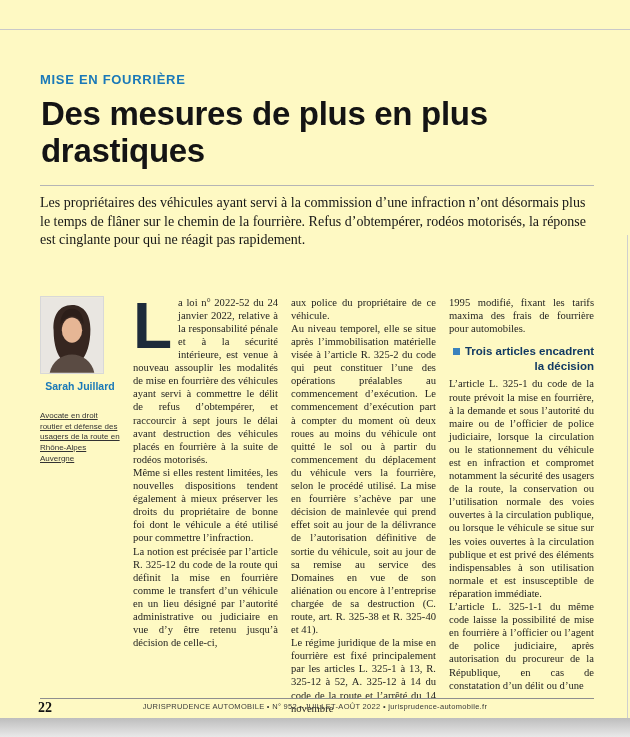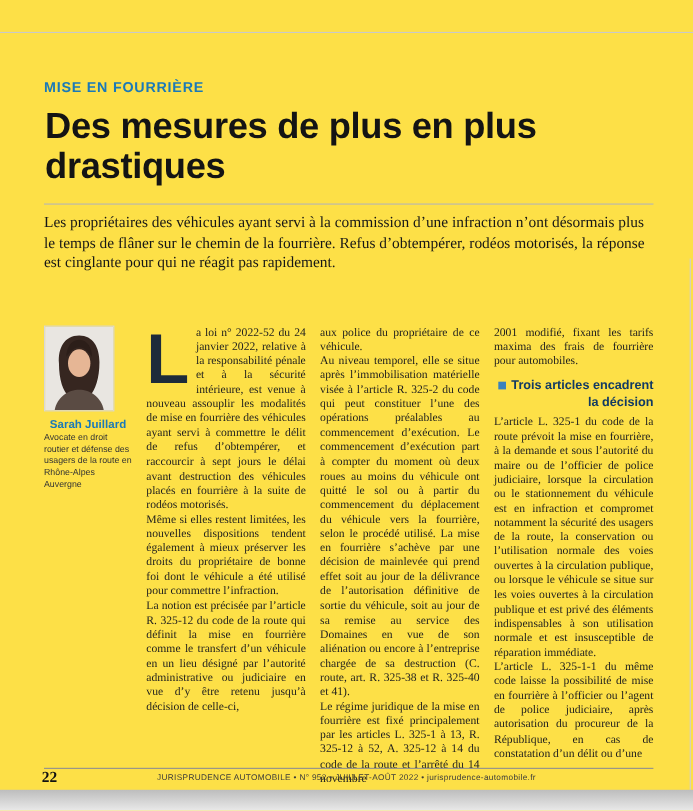--- a/index.html
+++ b/index.html
@@ -1,35 +1,35 @@
 <!DOCTYPE html>
 <html lang="fr"><head>
 <meta charset="utf-8">
 <style>
   html,body{margin:0;padding:0;background:#f2f2f2;}
   .page{
-    position:relative;width:630px;height:737px;background:#fde047;
+    position:relative;width:630px;height:737px;background:#fef9c3;
     overflow:hidden;font-family:"Liberation Serif",serif;margin:0 auto;
   }
   .top-edge{position:absolute;top:29px;left:0;width:100%;height:1px;background:#c9c9c9;}
   .right-edge{position:absolute;top:235px;right:2px;bottom:19px;width:1px;background:#cfcfcf;}
   .bottom-strip{position:absolute;left:0;right:0;bottom:0;height:19px;
     background:linear-gradient(#bdbdbd,#e9e9e9);}
   .content{position:absolute;left:40px;right:36px;top:72px;}
   .kicker{font-family:"Liberation Sans",sans-serif;font-weight:700;font-size:13px;
     letter-spacing:.7px;color:#1a79b8;}
   .headline{font-family:"Liberation Sans",sans-serif;font-weight:700;font-size:33px;
     line-height:1.12;color:#141414;margin:9px 1px 15px;letter-spacing:-.3px;}
   .lede-rule{height:1px;background:#b5b5b5;margin-bottom:8px;}
   .lede{font-size:14px;line-height:1.33;color:#161616;margin:0;}
   .body-grid{display:grid;grid-template-columns:80px 1fr 1fr 1fr;column-gap:13px;margin-top:46px;}
   .author{font-family:"Liberation Sans",sans-serif;}
   .author-photo{width:64px;height:78px;display:block;border:1px solid #d8d8d8;box-sizing:border-box;}
   .author-name{color:#1a79b8;font-weight:700;font-size:10.5px;margin-top:6px;line-height:1.2;text-align:center;}
-  .author-bio{font-size:8px;line-height:1.32;color:#333;margin-top:1px;}
+  .author-bio{font-size:8px;line-height:1.32;color:#333;margin-top:19px;text-decoration:underline;}
   .col{font-size:10.6px;line-height:13.1px;text-align:justify;color:#1e1e1e;}
   .col p{margin:0;}
   .dropcap{float:left;font-family:"Liberation Sans",sans-serif;font-weight:700;
     font-size:64px;line-height:52px;color:#1d2b3a;margin:4px 6px 2px 0;}
   .subhead{font-family:"Liberation Sans",sans-serif;font-weight:700;font-size:11.5px;
     line-height:1.28;color:#123a63;margin:9px 0 4px;text-align:right;}
   .bullet-square{display:inline-block;width:7px;height:7px;background:#3a82bd;margin-right:5px;}
   .footer-rule{position:absolute;left:40px;right:36px;bottom:38px;height:1px;background:#8f8f8f;}
   .footer-row{position:absolute;left:22px;right:22px;bottom:25px;height:12px;
     font-family:"Liberation Sans",sans-serif;}
@@ -70,21 +70,21 @@
         <p>La notion est précisée par l’article R. 325-12 du code de la route qui définit la mise en fourrière comme le transfert d’un véhicule en un lieu désigné par l’autorité administrative ou judiciaire en vue d’y être retenu jusqu’à décision de celle-ci,</p>
       </div>
 
       <div class="col">
         <p>aux police du propriétaire de ce véhicule.</p>
         <p>Au niveau temporel, elle se situe après l’immobilisation matérielle visée à l’article R. 325-2 du code qui peut constituer l’une des opérations préalables au commencement d’exécution. Le commencement d’exécution part à compter du moment où deux roues au moins du véhicule ont quitté le sol ou à partir du commencement du déplacement du véhicule vers la fourrière, selon le procédé utilisé. La mise en fourrière s’achève par une décision de mainlevée qui prend effet soit au jour de la délivrance de l’autorisation définitive de sortie du véhicule, soit au jour de sa remise au service des Domaines en vue de son aliénation ou encore à l’entreprise chargée de sa destruction (C. route, art. R. 325-38 et R. 325-40 et 41).</p>
         <p>Le régime juridique de la mise en fourrière est fixé principalement par les articles L. 325-1 à 13, R. 325-12 à 52, A. 325-12 à 14 du code de la route et l’arrêté du 14 novembre</p>
       </div>
 
       <div class="col">
-        <p>2001 modifié, fixant les tarifs maxima des frais de fourrière pour automobiles.</p>
+        <p>1995 modifié, fixant les tarifs maxima des frais de fourrière pour automobiles.</p>
         <h3 class="subhead"><span class="bullet-square"></span><span>Trois articles encadrent la décision</span></h3>
         <p>L’article L. 325-1 du code de la route prévoit la mise en fourrière, à la demande et sous l’autorité du maire ou de l’officier de police judiciaire, lorsque la circulation ou le stationnement du véhicule est en infraction et compromet notamment la sécurité des usagers de la route, la conservation ou l’utilisation normale des voies ouvertes à la circulation publique, ou lorsque le véhicule se situe sur les voies ouvertes à la circulation publique et est privé des éléments indispensables à son utilisation normale et est insusceptible de réparation immédiate.</p>
         <p>L’article L. 325-1-1 du même code laisse la possibilité de mise en fourrière à l’officier ou l’agent de police judiciaire, après autorisation du procureur de la République, en cas de constatation d’un délit ou d’une</p>
       </div>
 
     </div>
   </div>
 
   <div class="footer-rule"></div>
   <div class="footer-row">

